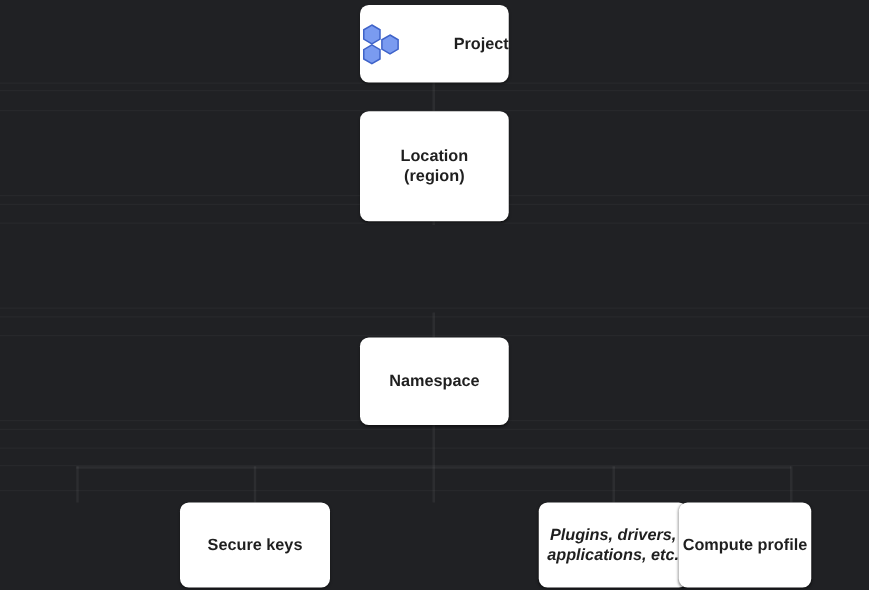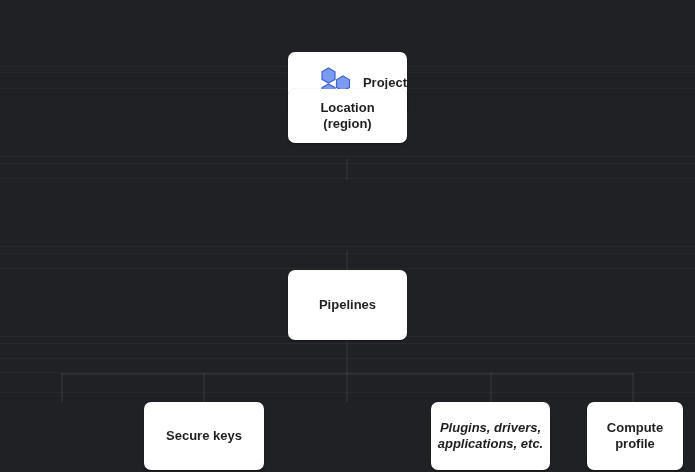--- a/index.html
+++ b/index.html
@@ -68,45 +68,44 @@
     line-height: 1.25;
     text-align: center;
     box-shadow: 0 1px 2px rgba(0,0,0,0.45);
   }
 
   .node .label { white-space: pre-line; }
 
   .node.with-icon {
     flex-direction: row;
     gap: 10px;
-    justify-content: flex-end;
-    margin-top: 48px;
+    justify-content: space-between;
   }
 
   .proj-icon {
     display: block;
     width: 34px;
     height: 34px;
     flex: 0 0 auto;
   }
 
   
   .col-node { left: 288px; width: 119px; }
   #node-project   { top: 4px;   height: 62px; }
-  #node-location  { top: 89px;  height: 54px; }
+  #node-location  { top: 89px;  height: 88px; }
   #node-instance  { top: 180px; height: 70px; }
   #node-namespace { top: 270px; height: 70px; }
 
   
   .row-node { top: 402px; height: 68px; }
   #node-connection      { left: 2px;   width: 119px; }
   #node-secure-keys     { left: 144px; width: 120px; align-items: center; }
   #node-pipelines       { left: 288px; width: 119px; }
   #node-plugins         { left: 431px; width: 119px; font-style: italic; }
-  #node-compute-profile { left: 587px; width: 96px; justify-content: flex-end; }
+  #node-compute-profile { left: 543px; width: 106px; }
 </style>
 </head>
 <body>
 
 <div id="diagram">
 
   <div class="band b1"></div>
   <div class="band b2"></div>
   <div class="band b3"></div>
   <div class="band b4"></div>
@@ -142,21 +141,21 @@
     <span class="label">Project</span>
   </div>
 
   <div class="node col-node" id="node-location">
     <span class="label">Location
 (region)</span>
   </div>
 
 
   <div class="node col-node" id="node-namespace">
-    <span class="label">Pipelines</span>
+    <span class="label">Namespace</span>
   </div>
 
 
   <div class="node row-node" id="node-secure-keys">
     <span class="label">Secure keys</span>
   </div>
 
 
   <div class="node row-node" id="node-plugins">
     <span class="label">Plugins, drivers,

